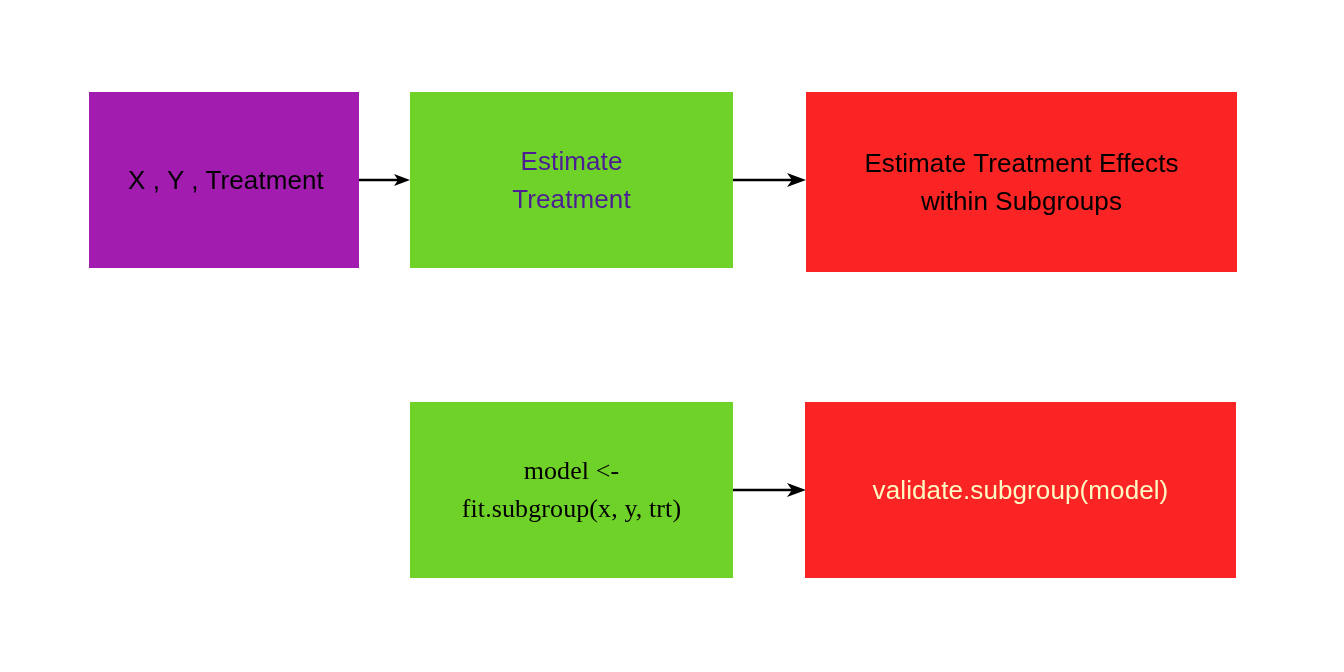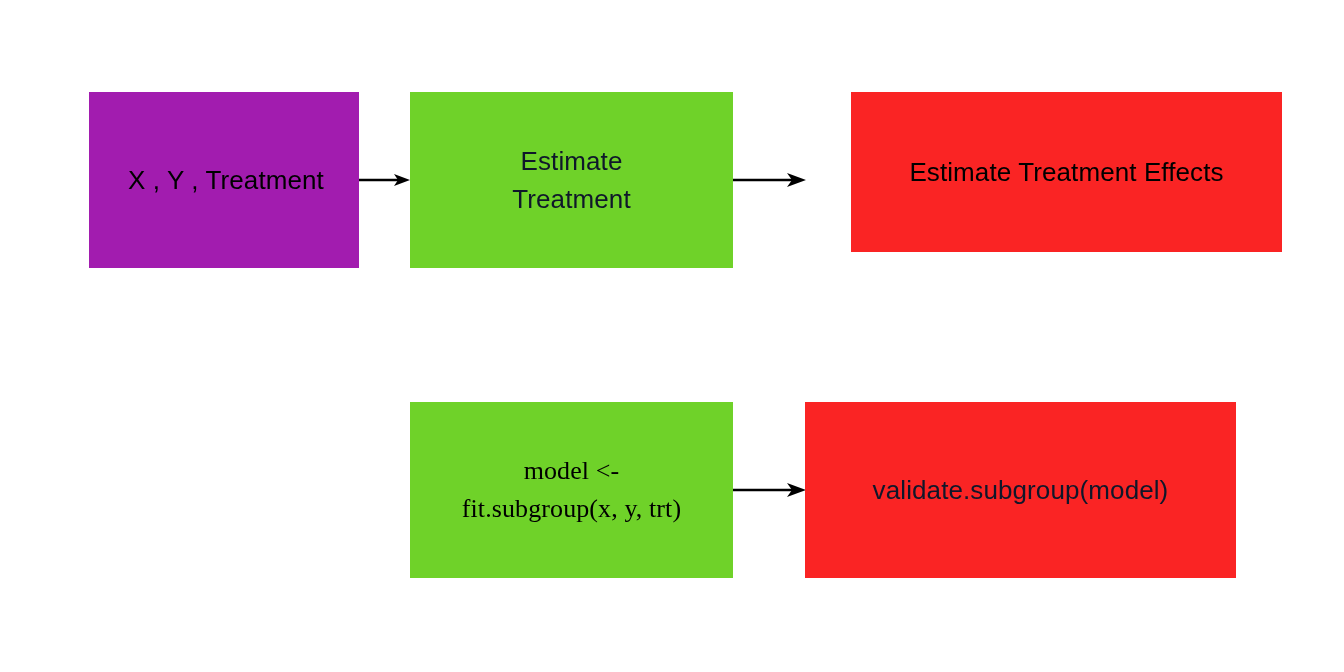--- a/index.html
+++ b/index.html
@@ -36,21 +36,21 @@
     display: block;
   }
   
   #node-input {
     left: 89px;  top: 92px;  width: 270px; height: 176px;
   }
   #node-estimate-subgroups {
     left: 410px; top: 92px;  width: 323px; height: 176px;
   }
   #node-estimate-effects {
-    left: 851px; top: 92px;  width: 431px; height: 160px;
+    left: 806px; top: 92px;  width: 431px; height: 180px;
   }
   
   #node-fit-subgroup {
     left: 410px; top: 402px; width: 323px; height: 176px;
   }
   #node-validate-subgroup {
     left: 805px; top: 402px; width: 431px; height: 176px;
   }
 
   
@@ -75,51 +75,52 @@
     <span class="node-label">X , Y , Treatment</span>
   </div>
 
   <div class="arrow" id="arrow-1" style="left:358px; top:168px; width:54px; height:24px;">
     <svg width="54" height="24" viewBox="0 0 54 24" aria-hidden="true">
       <line x1="1" y1="12" x2="44" y2="12" stroke="#000000" stroke-width="2.4"></line>
       <polygon points="52,12 36,6 40,12 36,18" fill="#000000"></polygon>
     </svg>
   </div>
 
-  <div class="node" id="node-estimate-subgroups" style="background: rgb(111, 210, 41); color: #0f172a; text-align: center;">
+  <div class="node" id="node-estimate-subgroups" style="background: rgb(111, 210, 41); color: #4c1d95; text-align: center;">
     <span class="node-label">
       <span>Estimate</span><br>
       <span>Treatment</span>
     </span>
   </div>
 
   <div class="arrow" id="arrow-2" style="left:732px; top:168px; width:76px; height:24px;">
     <svg width="76" height="24" viewBox="0 0 76 24" aria-hidden="true">
       <line x1="1" y1="12" x2="64" y2="12" stroke="#000000" stroke-width="2.4"></line>
       <polygon points="74,12 55,5 60,12 55,19" fill="#000000"></polygon>
     </svg>
   </div>
 
   <div class="node" id="node-estimate-effects" style="background: rgb(250, 36, 36); color: rgb(0, 0, 0);">
     <span class="node-label">
       <span>Estimate Treatment Effects</span><br>
+      <span>within Subgroups</span>
     </span>
   </div>
 
   <div class="node" id="node-fit-subgroup" style="background: rgb(111, 210, 41); color: rgb(0, 0, 0); font-family: Liberation Serif, serif;">
     <span class="node-label">
       <span>model &lt;-</span><br>
       <span>fit.subgroup(x, y, trt)</span>
     </span>
   </div>
 
   <div class="arrow" id="arrow-3" style="left:732px; top:478px; width:76px; height:24px;">
     <svg width="76" height="24" viewBox="0 0 76 24" aria-hidden="true">
       <line x1="1" y1="12" x2="64" y2="12" stroke="#000000" stroke-width="2.4"></line>
       <polygon points="74,12 55,5 60,12 55,19" fill="#000000"></polygon>
     </svg>
   </div>
 
-  <div class="node" id="node-validate-subgroup" style="background: rgb(250, 36, 36); color: #0f172a;">
+  <div class="node" id="node-validate-subgroup" style="background: rgb(250, 36, 36); color: #fef9c3;">
     <span class="node-label">validate.subgroup(model)</span>
   </div>
 
 </div>
 
 </body></html>

